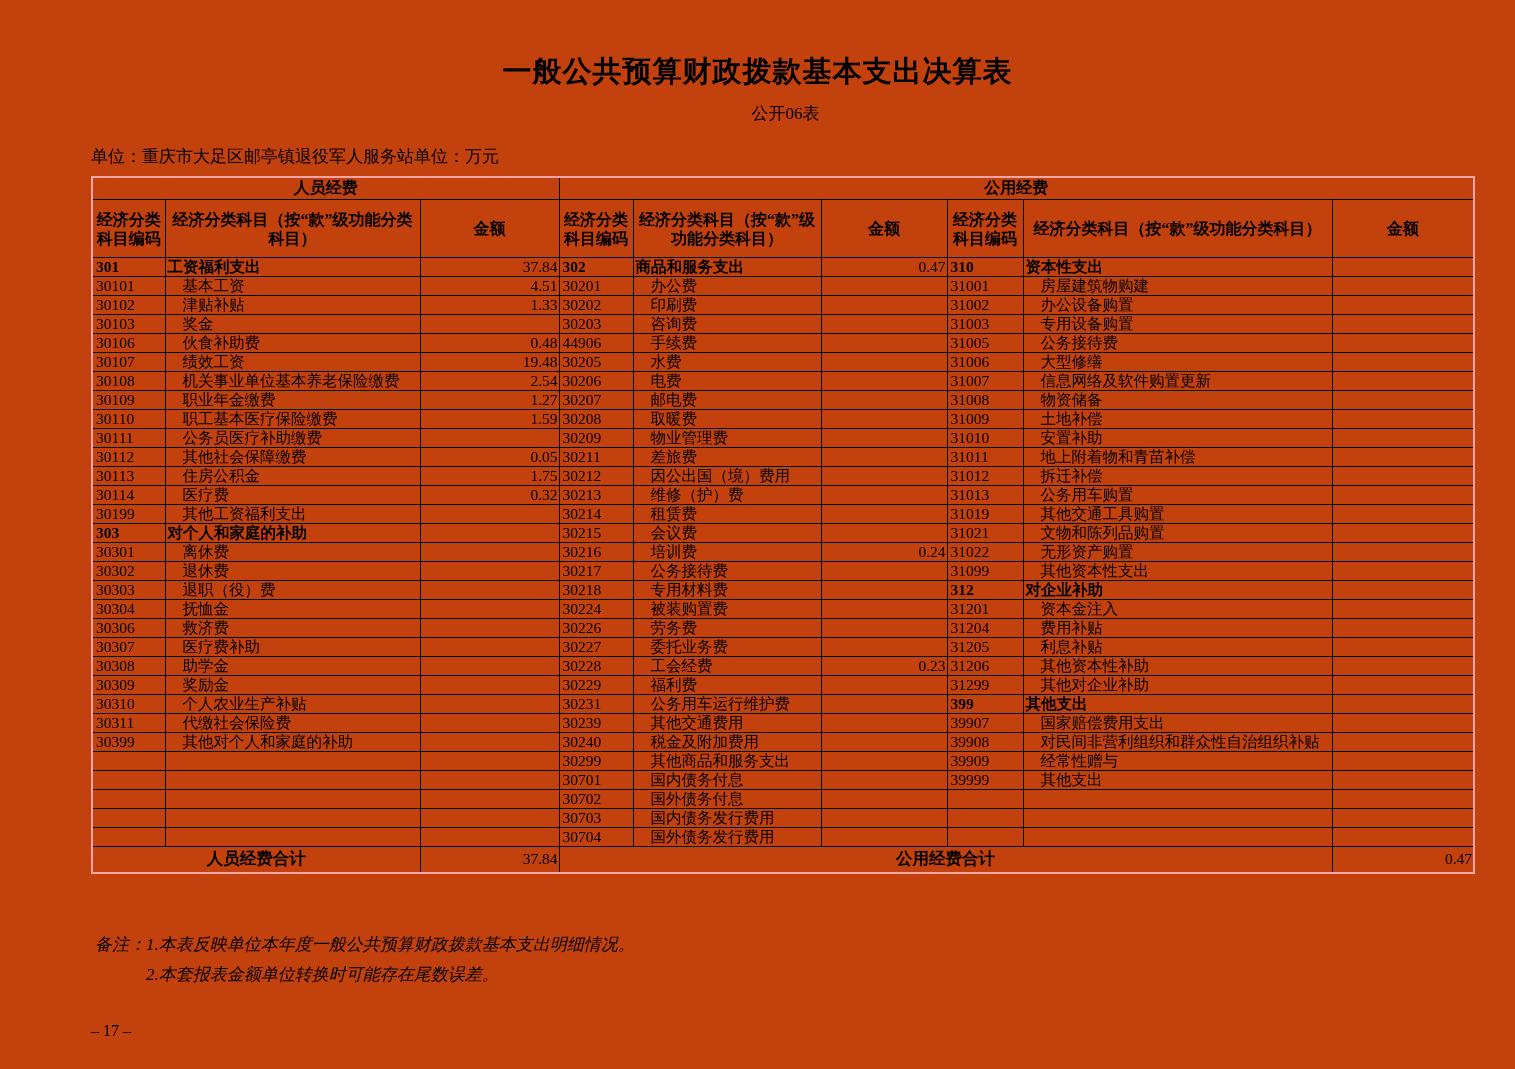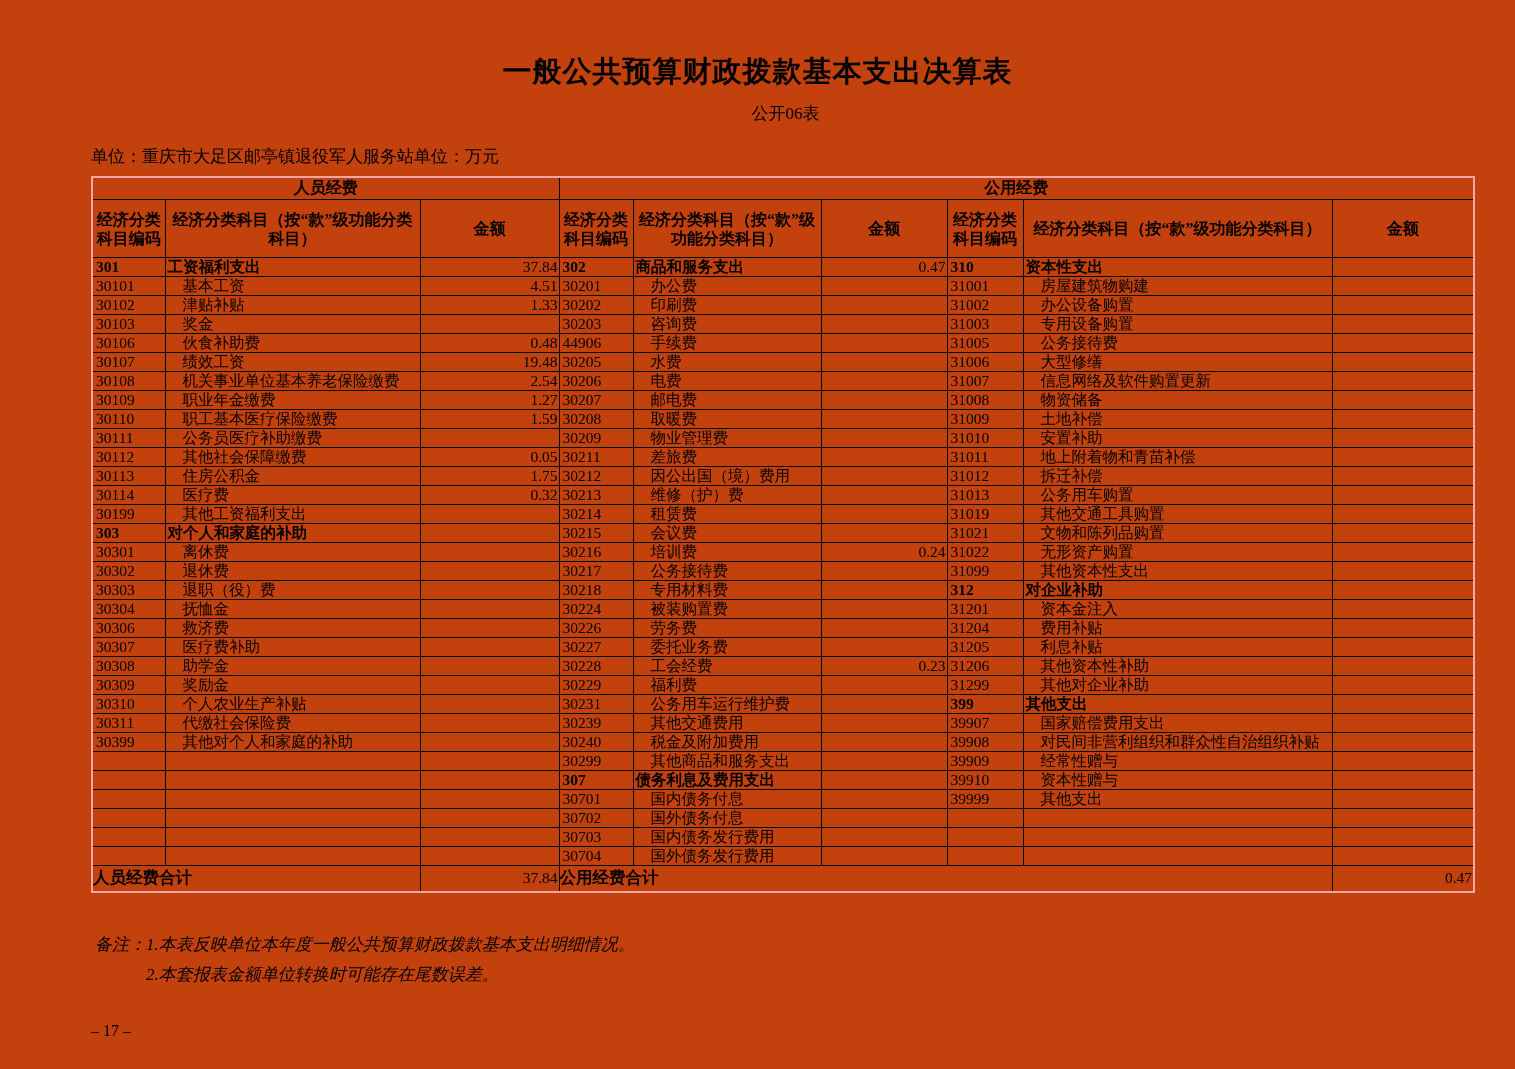--- a/index.html
+++ b/index.html
@@ -33,21 +33,21 @@
   th.group-h { height: 19px; font-size: 16px; font-weight: bold; text-align: center; }
   tr.col-head th { height: 58px; font-size: 16px; font-weight: bold; text-align: center; padding: 0 2px; line-height: 19px; }
   th.subj-h-one { white-space: nowrap; }
   tbody td { height: 18.4px; font-size: 15.5px; line-height: 18px; white-space: nowrap; }
   td.code { padding-left: 3px; text-align: left; }
   td.name { padding-left: 2px; text-align: left; }
   td.name.child { padding-left: 17px; }
   td.amt { text-align: right; padding-right: 1px; }
   .sec { font-weight: bold; }
   tr.totals td { height: 26px; font-size: 15.5px; }
-  tr.totals td.total-label { font-weight: bold; text-align: left; font-size: 16.5px; }
+  tr.totals td.total-label { font-weight: bold; text-align: center; font-size: 16.5px; }
   .notes {
     position: absolute; top: 930px; left: 95px;
     display: flex; font-size: 17px; line-height: 30px; font-style: italic;
   }
   .notes .notes-label { white-space: nowrap; }
   .page-number {
     position: absolute; top: 1022px; left: 91px; width: 1382px;
     font-size: 16px;
   }
 </style>
@@ -389,31 +389,20 @@
           <td class="name child">其他商品和服务支出</td>
           <td class="amt"></td>
           <td class="code">39909</td>
           <td class="name child">经常性赠与</td>
           <td class="amt"></td>
         </tr>
         <tr>
           <td class="code"></td>
           <td class="name"></td>
           <td class="amt"></td>
-          <td class="code sec">307</td>
-          <td class="name sec">债务利息及费用支出</td>
-          <td class="amt"></td>
-          <td class="code">39910</td>
-          <td class="name child">资本性赠与</td>
-          <td class="amt"></td>
-        </tr>
-        <tr>
-          <td class="code"></td>
-          <td class="name"></td>
-          <td class="amt"></td>
           <td class="code">30701</td>
           <td class="name child">国内债务付息</td>
           <td class="amt"></td>
           <td class="code">39999</td>
           <td class="name child">其他支出</td>
           <td class="amt"></td>
         </tr>
         <tr>
           <td class="code"></td>
           <td class="name"></td>

